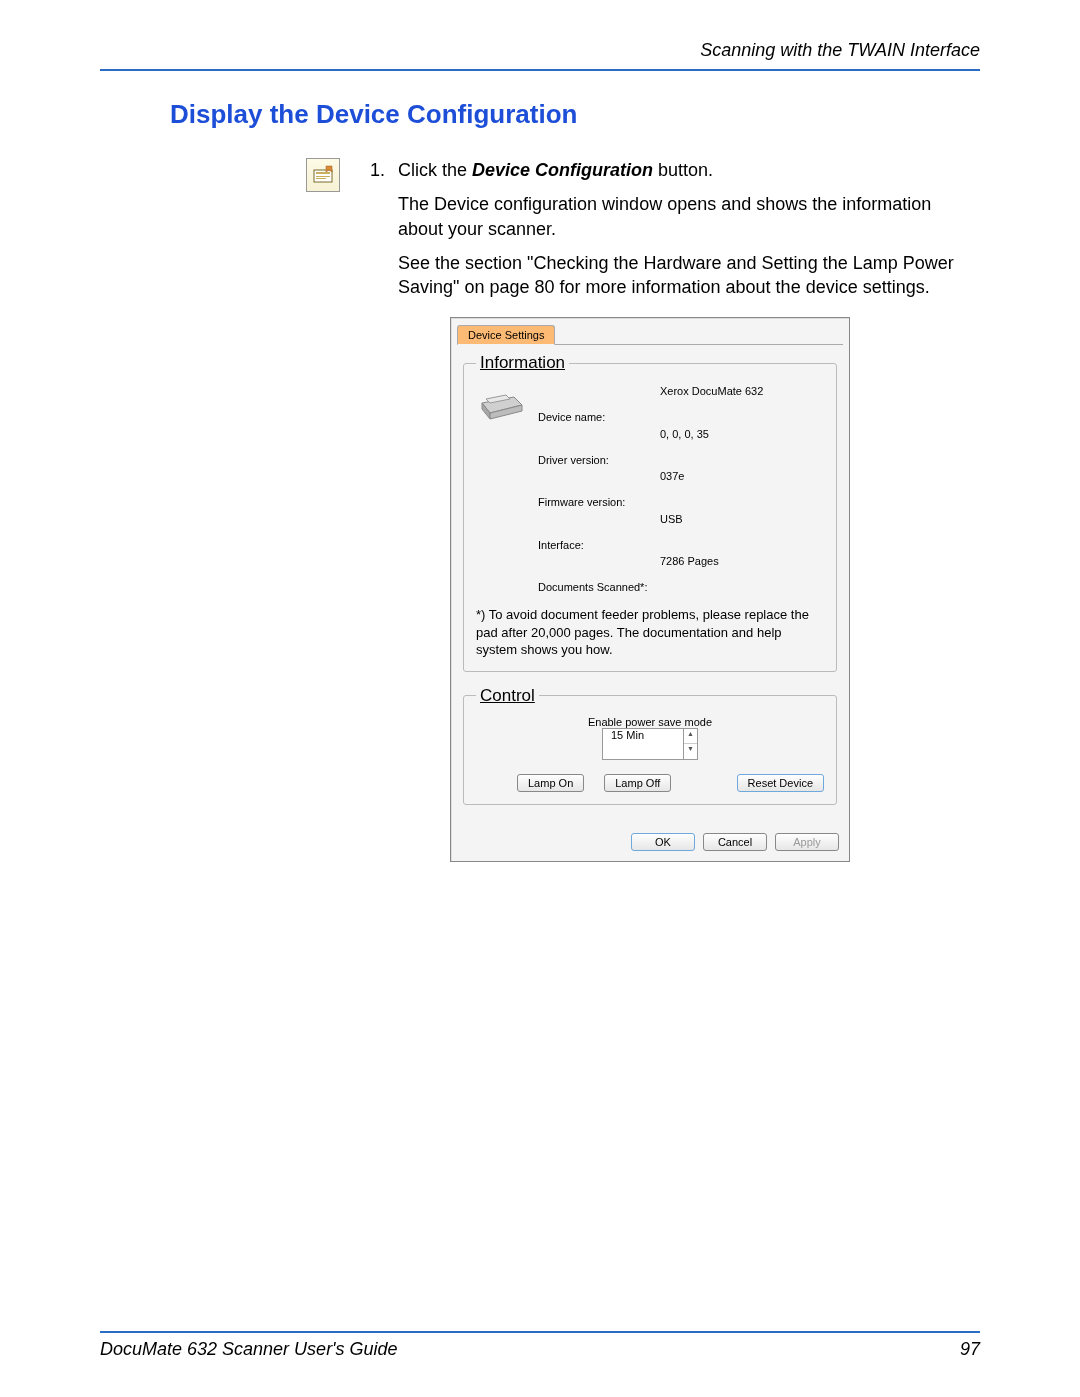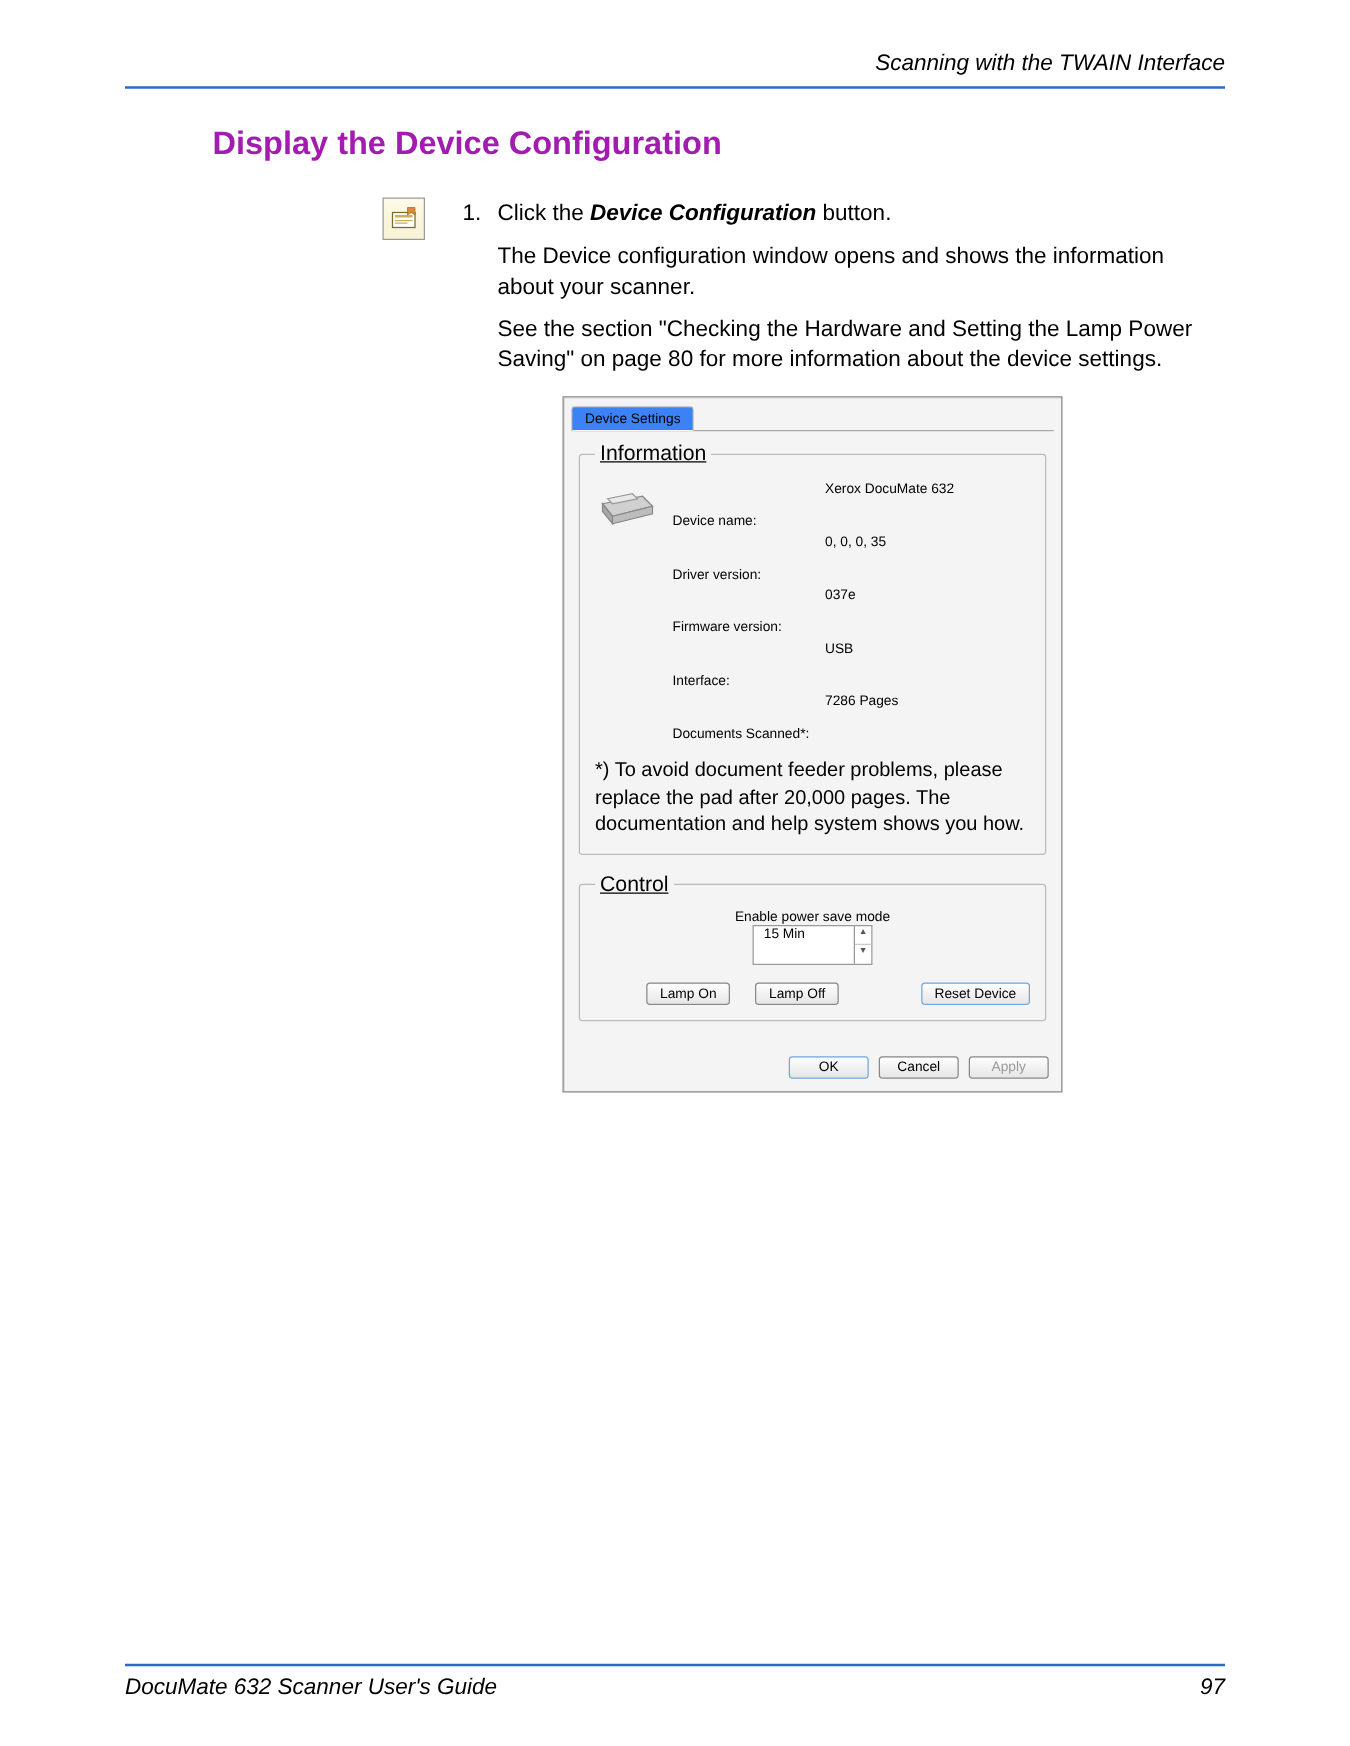--- a/index.html
+++ b/index.html
@@ -19,21 +19,21 @@
     height: 1320px;
   }
   .header {
     text-align: right;
     font-style: italic;
     font-size: 18px;
     padding-bottom: 8px;
     border-bottom: 2px solid #2a6cc2;
   }
   .section-title {
-    color: #a21caf;
+    color: #1d4ed8;
     font-size: 26px;
     font-weight: bold;
     margin-top: 28px;
     margin-left: 70px;
   }
   .body-area {
     margin-top: 28px;
     display: flex;
   }
   .icon-col {
@@ -73,21 +73,21 @@
     font-size: 11px;
     box-shadow: 1px 1px 0 #ddd inset;
   }
   .tab-row {
     display: flex;
     padding: 6px 6px 0 6px;
   }
   .tab {
     border: 1px solid #aaa;
     border-bottom: 1px solid #f4f4f4;
-    background: #3b82f6;
+    background: #fdba74;
     padding: 3px 10px;
     font-size: 11px;
     border-radius: 3px 3px 0 0;
     position: relative;
     top: 1px;
     z-index: 2;
   }
   .tab-panel {
     border-top: 1px solid #aaa;
     margin: 0 6px;
@@ -111,21 +111,21 @@
     height: 40px;
     margin-right: 14px;
   }
   .info-table {
     font-size: 11px;
   }
   .info-table .r { display: flex; line-height: 1.5; }
   .info-table .lbl { width: 122px; margin-top: 26px; }
   .info-table .val { }
   .footnote {
-    font-size: 16px;
+    font-size: 13px;
     margin-top: 10px;
     line-height: 1.35;
   }
   .ctrl-row {
     display: flex;
     align-items: center;
     justify-content: space-between;
     font-size: 11px;
     flex-direction: column;
   }

